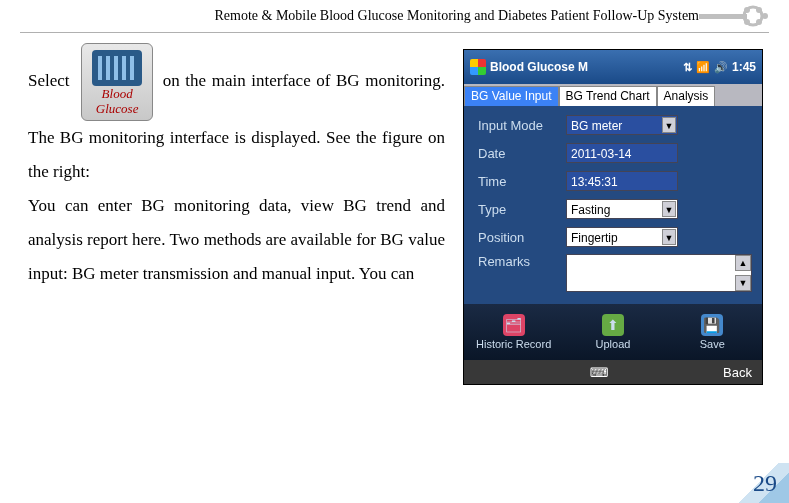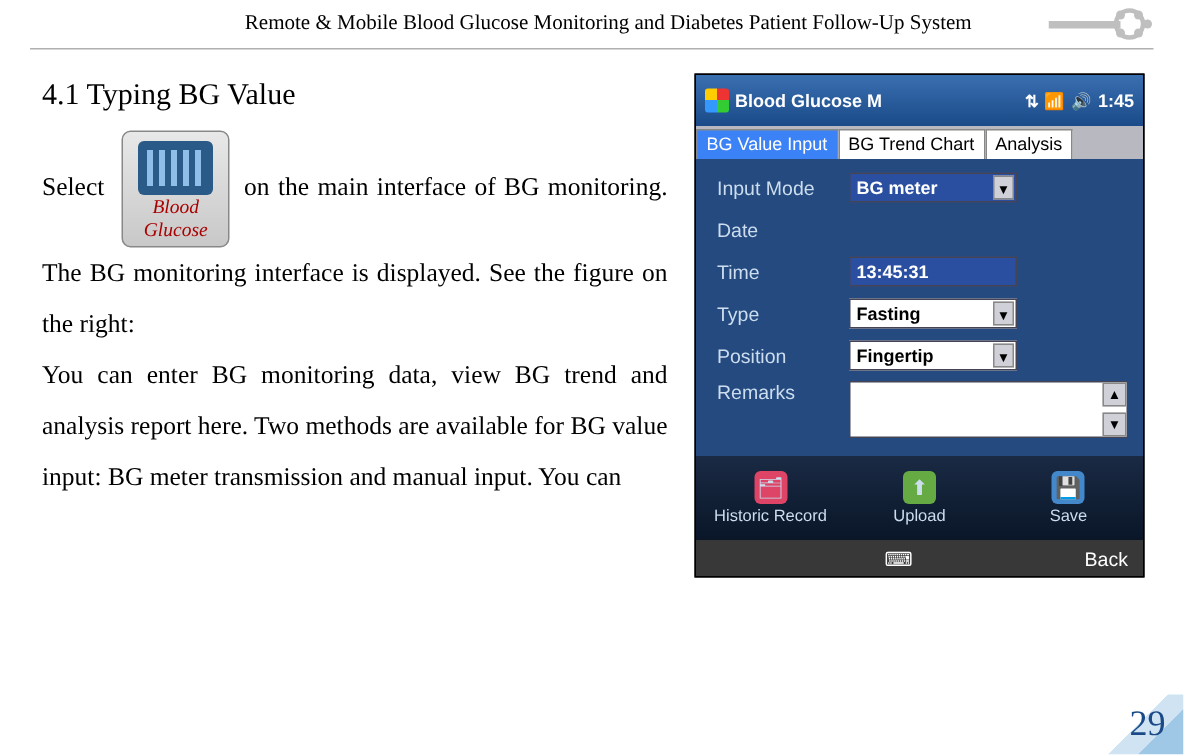--- a/index.html
+++ b/index.html
@@ -12,21 +12,21 @@
     overflow: hidden;
   }
   .header-row {
     display: flex;
     align-items: center;
     padding: 0 20px 0 0;
     height: 32px;
   }
   .header-title {
     flex: 1;
-    text-align: center;
+    text-align: right;
     font-size: 14px;
     color: #000;
     padding-left: 112px;
   }
   .header-logo {
     width: 70px;
     height: 26px;
     display: flex;
     align-items: center;
     justify-content: flex-end;
@@ -155,23 +155,22 @@
   }
   .finput {
     width: 112px;
     height: 20px;
     background:#fff;
     border:1px solid #445;
     color:#000;
     padding:1px 4px;
     font-size:12px;
     display:flex;
-    align-items:center;
+    align-items:flex-end;
     justify-content:space-between;
-    font-weight:bold;
   }
   .finput.sel { background:#2a4fa0; color:#fff; }
   .finput .caret {
     width:14px;height:16px;
     background:#d0d0d8;
     color:#000;
     text-align:center;
     line-height:16px;
     font-size:9px;
     margin-right:-3px;
@@ -254,21 +253,20 @@
       <circle cx="48" cy="18" r="3" fill="#bfbfbf"></circle>
       <circle cx="60" cy="18" r="3" fill="#bfbfbf"></circle>
       <circle cx="66" cy="12" r="3" fill="#bfbfbf"></circle>
     </svg>
   </div>
 </div>
 <hr class="hr">
 
 <div class="content">
   <div class="left-col">
-    <div class="section-heading">4.1 Typing BG Value</div>
 
     <div class="para">
       <span class="inline-before">Select</span>
       <span class="icon-fig">
         <span class="screen"></span>
         <span class="label">
           <span>Blood</span><br>
           <span>Glucose</span>
         </span>
       </span>
@@ -300,20 +298,23 @@
       <div class="form-area">
         <div class="frow">
           <div class="flabel">Input Mode</div>
           <div class="finput sel">
             <span>BG meter</span>
             <span class="caret">▼</span>
           </div>
         </div>
         <div class="frow">
           <div class="flabel">Date</div>
+          <div class="finput sel">
+            <span>2011-03-14</span>
+          </div>
         </div>
         <div class="frow">
           <div class="flabel">Time</div>
           <div class="finput sel">
             <span>13:45:31</span>
           </div>
         </div>
         <div class="frow">
           <div class="flabel">Type</div>
           <div class="finput">

